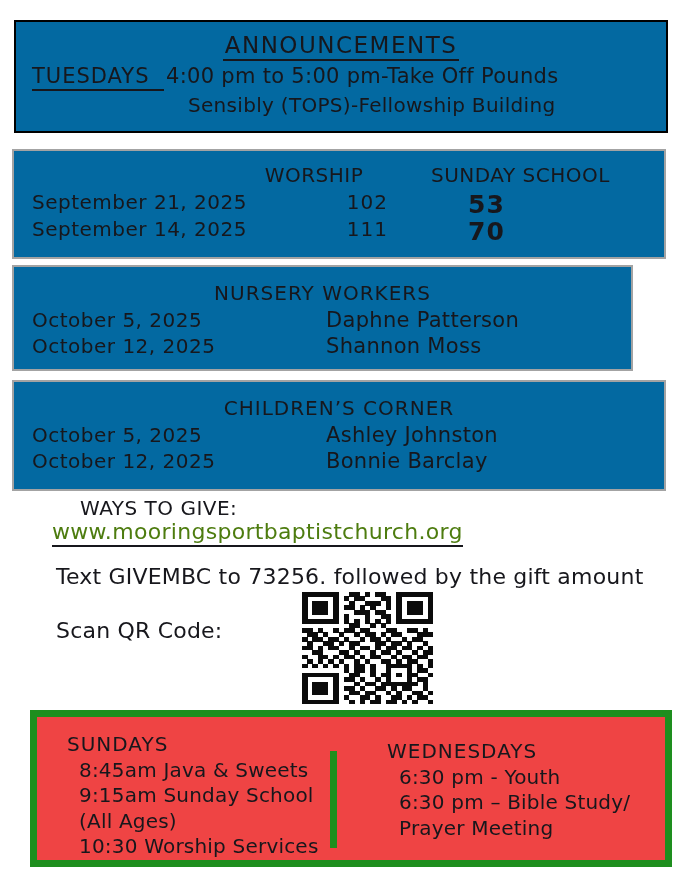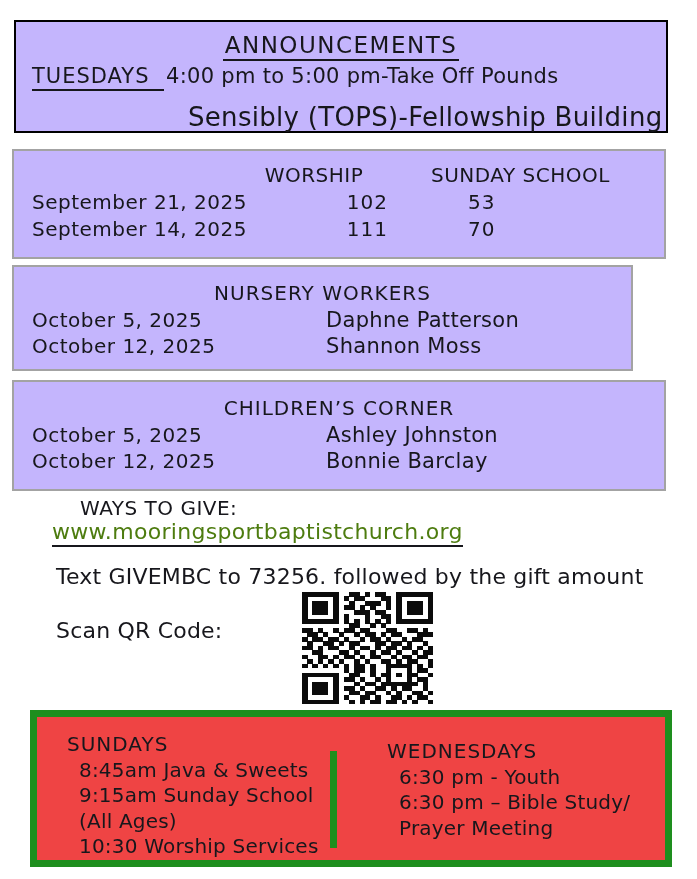--- a/index.html
+++ b/index.html
@@ -7,21 +7,21 @@
   body {
     font-family: "DejaVu Sans", "Liberation Sans", sans-serif;
     color:#17171c;
   }
   .page {
     position:relative; width:697px; height:879px;
     background:#ffffff; overflow:hidden;
   }
 
   
-  .panel { position:absolute; background:#c4b5fd; }
+  .panel { position:absolute; background:#0369a1; }
   .panel-thin  { border:2px solid #000; }
   .panel-thick { border:2px solid #a3a3a3; }
 
   .announcements { left:14px; top:20px; width:654px; height:113px; }
   .attendance    { left:12px; top:149px; width:654px; height:110px; }
   .nursery       { left:12px; top:265px; width:621px; height:106px; }
   .children      { left:12px; top:380px; width:654px; height:111px; }
 
   .panel-title {
     position:absolute; left:0; top:14px; width:100%;
@@ -32,29 +32,29 @@
   .ann-title-wrap { position:absolute; left:0; top:10px; width:100%; text-align:center; }
   .ann-title {
     display:inline-block; font-size:23px; letter-spacing:1.5px;
     border-bottom:2px solid #17171c; padding:0 2px 1px 2px;
   }
   .ann-day {
     position:absolute; left:16px; top:42px; font-size:21px; letter-spacing:1px;
     border-bottom:2px solid #17171c; padding-right:14px; padding-bottom:1px;
   }
   .ann-line1 { position:absolute; left:150px; top:42px; font-size:21px; letter-spacing:0.3px; }
-  .ann-line2 { position:absolute; left:172px; top:80px; font-size:26px; letter-spacing:0.3px; }
+  .ann-line2 { position:absolute; left:172px; top:71px; font-size:20px; letter-spacing:0.3px; }
 
   
   .att-col-worship { position:absolute; left:247px; top:12px; width:106px; text-align:center;
                      font-size:20px; letter-spacing:0.5px; }
   .att-col-ss      { position:absolute; left:417px; top:12px; font-size:20px; letter-spacing:0.5px; }
   .att-date  { position:absolute; left:18px;  font-size:20px; letter-spacing:0.5px; }
   .att-num-w { position:absolute; left:294px; width:80px; text-align:right; font-size:20px; letter-spacing:1px; }
-  .att-num-s { position:absolute; left:454px; font-size:20px; letter-spacing:1px; }
+  .att-num-s { position:absolute; left:454px; font-size:25px; letter-spacing:1px;font-weight:bold; }
   .att-r1 { top:39px; } .att-r2 { top:66px; }
 
   
   .roster-date { position:absolute; left:18px;  font-size:20px; letter-spacing:0.5px; }
   .roster-name { position:absolute; left:312px; font-size:21px; letter-spacing:0.3px; }
   .ros-r1 { top:41px; } .ros-r2 { top:67px; }
 
   
   .give-heading {
     position:absolute; left:80px; top:496px; width:500px; text-align:left;

